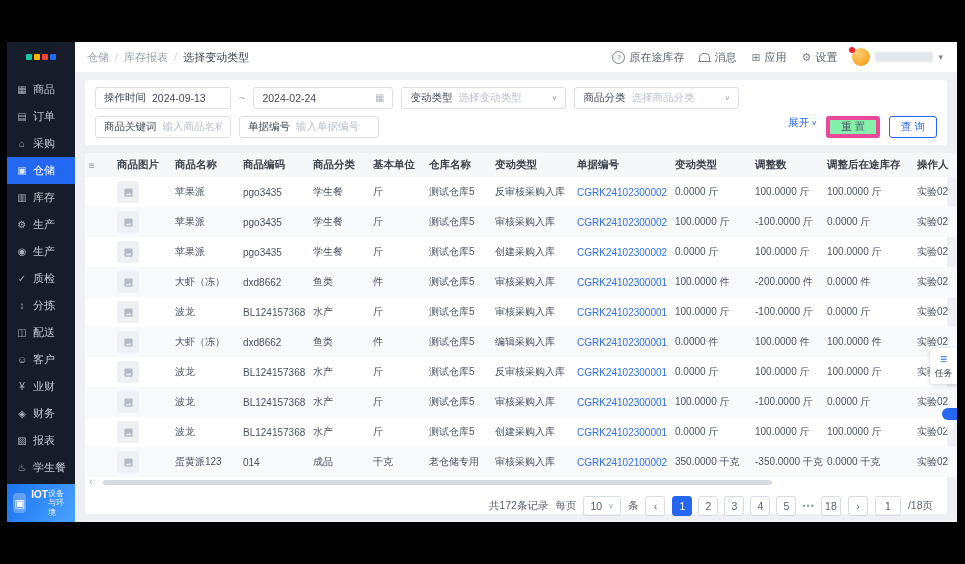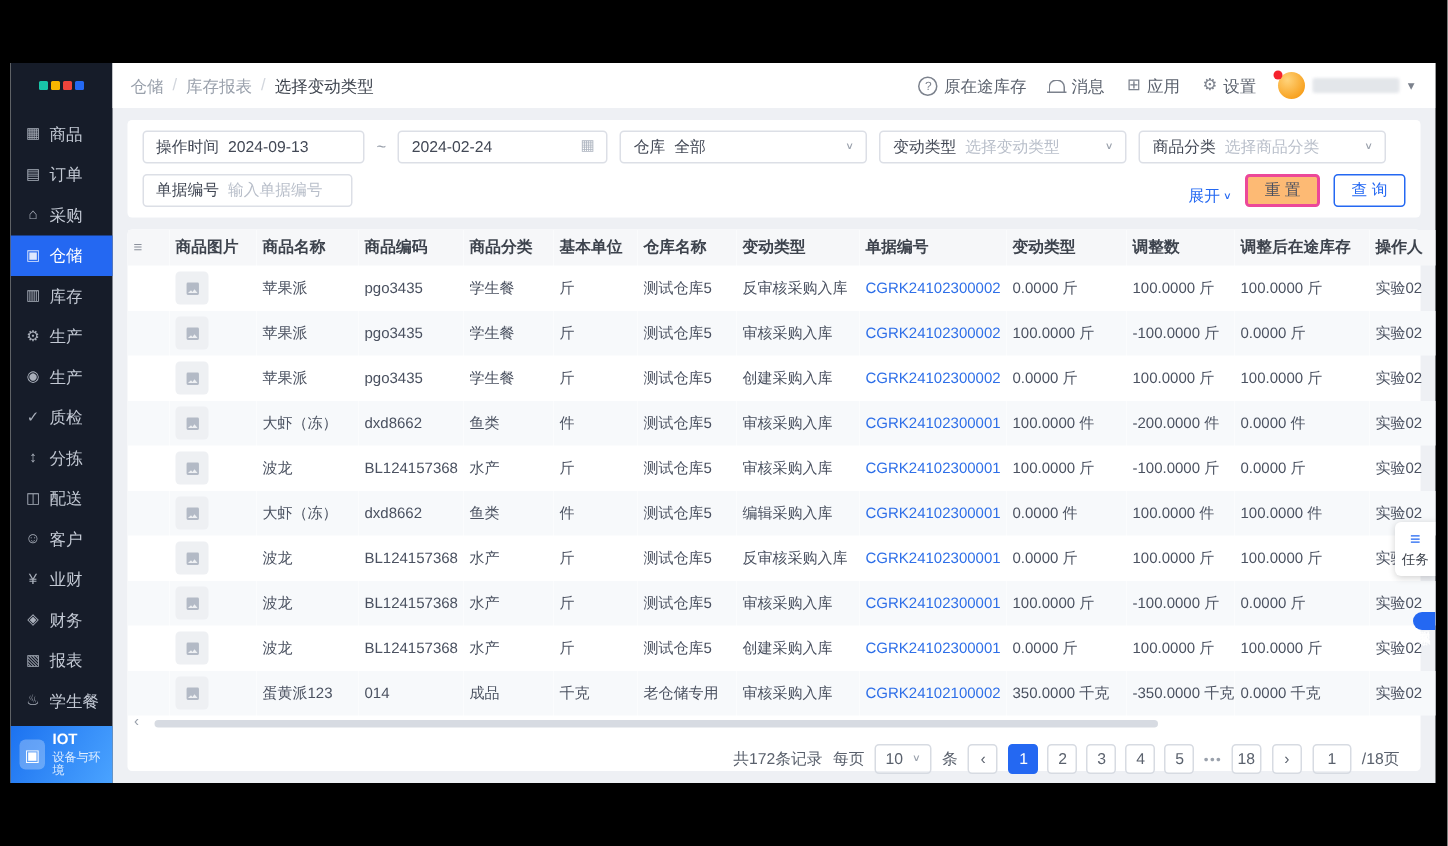--- a/index.html
+++ b/index.html
@@ -11,21 +11,21 @@
   .sidebar{width:68px;min-width:68px;background:#161c29;display:flex;flex-direction:column;color:#c3c9d4}
   .logo{height:30px;display:flex;align-items:center;justify-content:center;gap:2px}
   .sq{width:6px;height:6px;border-radius:1px;display:inline-block}
   .side-menu{flex:1;display:flex;flex-direction:column;padding-top:4px}
   .side-item{height:27px;display:flex;align-items:center;gap:5px;padding-left:9px;font-size:11px;cursor:pointer;white-space:nowrap}
   .side-item.active{background:#2468f2;color:#fff}
   .side-icon{width:12px;font-size:10px;text-align:center;opacity:.85}
   .iot{height:38px;display:flex;align-items:center;gap:5px;padding:0 6px;cursor:pointer;
        background:linear-gradient(120deg,#1c72f0,#4aa3ff)}
   .iot-icon{width:20px;height:20px;border-radius:4px;background:rgba(255,255,255,.28);display:flex;align-items:center;justify-content:center;color:#fff;font-size:11px}
-  .iot-text{display:flex;flex-direction:column;line-height:1.15}
+  .iot-text{display:flex;line-height:1.15}
   .iot-title{color:#fff;font-size:10px;font-weight:bold}
   .iot-sub{color:#e2efff;font-size:8px}
 
   
   .main{flex:1;display:flex;flex-direction:column;min-width:0}
   .topbar{height:30px;min-height:30px;background:#fff;display:flex;align-items:center;justify-content:space-between;padding:0 14px 0 12px}
   .crumbs{font-size:11px;color:#9aa1ac;display:flex;gap:6px;align-items:center}
   .crumb{cursor:pointer}
   .crumb.current{color:#3d434d}
   .sep{color:#d2d6dd}
@@ -47,29 +47,29 @@
   .filter-card{background:#fff;border-radius:3px;padding:7px 10px}
   .f-row{display:flex;align-items:center;gap:8px}
   .f-row+.f-row{margin-top:7px}
   .f-box{height:22px;border:1px solid #dcdfe6;border-radius:3px;background:#fff;display:flex;align-items:center;gap:6px;padding:0 8px;font-size:10.5px;cursor:pointer;box-sizing:border-box}
   .f-label{color:#424855;white-space:nowrap}
   .f-val{color:#424855;white-space:nowrap}
   .f-ph{color:#b9bfca;white-space:nowrap;overflow:hidden;flex:1}
   .chev{margin-left:auto;font-size:8px;color:#9aa1ac;transform:scaleY(.8)}
   .cal{margin-left:auto;color:#aeb5c0;font-size:10px}
   .f-tilde{color:#9aa1ac;font-size:11px}
-  .w-datefrom{width:148px}
+  .w-datefrom{width:136px}
   .w-dateto{width:140px}
   .w-sel{width:165px}
   .w-docno{width:140px}
-  .f-actions{margin-left:auto;display:flex;align-items:flex-end;gap:9px}
+  .f-actions{margin-left:auto;display:flex;align-items:flex-start;gap:9px}
   .expand-link{color:#2468f2;font-size:10.5px;display:flex;align-items:center;gap:2px;cursor:pointer}
   .expand-link .chev{color:#2468f2;margin:0}
   .btn{height:22px;padding:0 11px;border-radius:3px;font-size:10.5px;cursor:pointer;font-family:inherit}
-  .btn.ghost{background:#fdba74;border:2px solid #ec4899;color:#4a5160}
+  .btn.ghost{background:#86efac;border:4px solid #ec4899;color:#4a5160}
   .btn.primary{background:#fff;border:1px solid #2468f2;color:#2468f2}
 
   
   .table-card{background:#fff;border-radius:3px;margin-top:8px;flex:1;display:flex;flex-direction:column;position:relative;min-height:0}
   table{width:100%;border-collapse:collapse;table-layout:fixed;font-size:10px}
   thead th{background:#f6f7f9;height:24px;font-weight:bold;color:#3d434d;text-align:left;padding:0 4px;white-space:nowrap;overflow:hidden;font-size:10.5px}
   tbody td{height:30px;padding:0 4px;color:#4a5160;white-space:nowrap;overflow:hidden}
   tbody tr:nth-child(even){background:#f7f9fb}
   table th:nth-child(1),table td:nth-child(1){width:20px}
   table th:nth-child(2),table td:nth-child(2){width:50px}
@@ -233,36 +233,35 @@
           <div class="f-box w-datefrom">
             <span class="f-label">操作时间</span>
             <span class="f-val">2024-09-13</span>
           </div>
           <span class="f-tilde">~</span>
           <div class="f-box w-dateto">
             <span class="f-val">2024-02-24</span>
             <i class="gly cal">▦</i>
           </div>
           <div class="f-box w-sel">
-            <span class="f-label">仓库</span>
-            <span class="f-val">全部</span>
-            <i class="gly chev">∨</i>
-          </div>
-          <div class="f-box w-sel">
             <span class="f-label">变动类型</span>
             <span class="f-ph">选择变动类型</span>
             <i class="gly chev">∨</i>
           </div>
           <div class="f-box w-sel">
             <span class="f-label">商品分类</span>
             <span class="f-ph">选择商品分类</span>
             <i class="gly chev">∨</i>
           </div>
         </div>
         <div class="f-row">
+          <div class="f-box w-datefrom">
+            <span class="f-label">商品关键词</span>
+            <span class="f-ph">输入商品名称/编码</span>
+          </div>
           <div class="f-box w-docno">
             <span class="f-label">单据编号</span>
             <span class="f-ph">输入单据编号</span>
           </div>
           <div class="f-actions">
             <span class="expand-link">
               <span>展开</span>
               <i class="gly chev">∨</i>
             </span>
             <button class="btn ghost">重 置</button>

